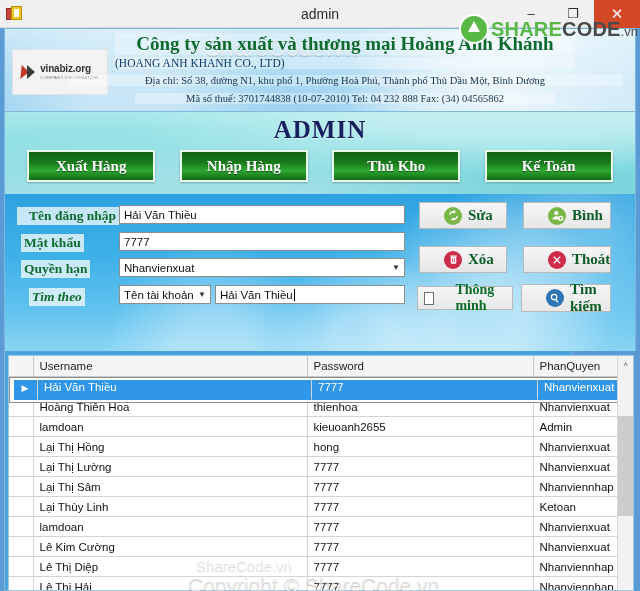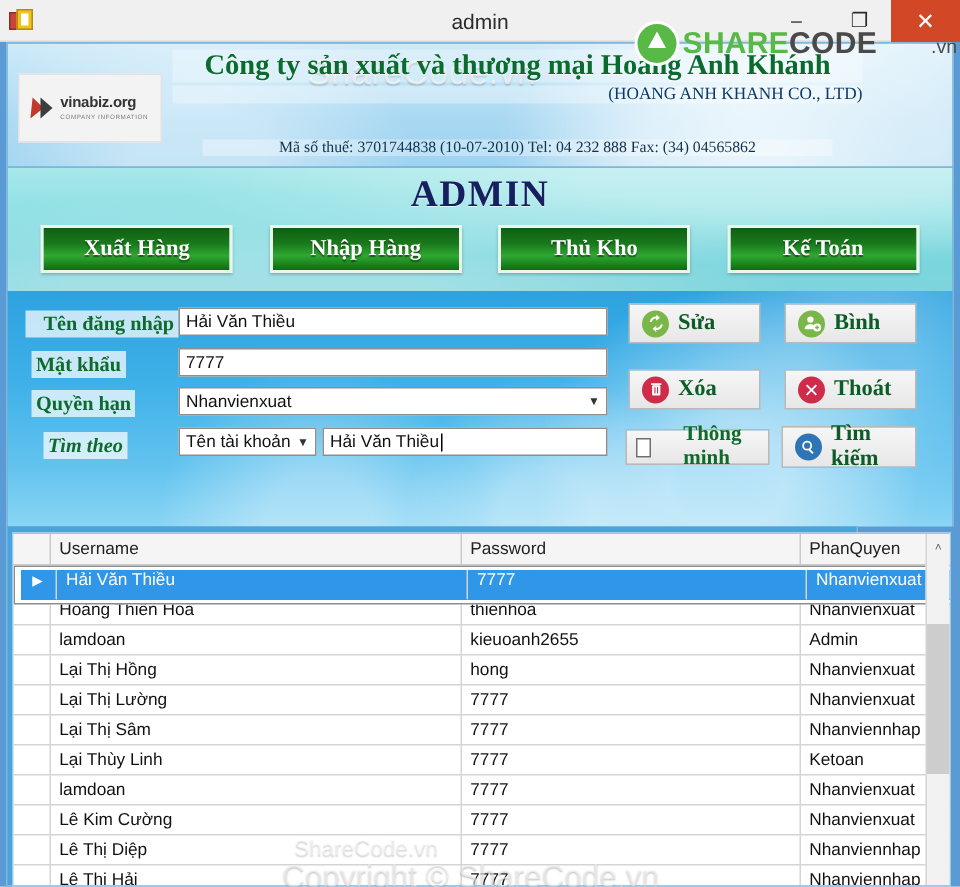--- a/index.html
+++ b/index.html
@@ -69,21 +69,21 @@
   .logo-sub{ font-size:4.2px; color:#7a7a7a; letter-spacing:.4px; margin-top:2px; }
 
   .hdr-title{
     position:absolute; left:110px; top:4px; width:460px;
     text-align:center; font-family:"Liberation Serif", serif;
     font-weight:bold; font-size:19px; color:#0b6b2f;
     text-shadow:0 1px 0 rgba(255,255,255,.75);
     background:rgba(255,255,255,.30);
   }
   .hdr-co{
-    position:absolute; left:110px; top:28px; width:460px; text-align:right;
+    position:absolute; left:110px; top:28px; width:460px; text-align:left;
     font-family:"Liberation Serif", serif; font-size:11.5px; color:#0b3a6b;
     background:rgba(255,255,255,.34);
   }
   .hdr-addr{
     position:absolute; left:62px; top:46px; width:556px; text-align:center;
     font-family:"Liberation Serif", serif; font-size:10.5px; color:#10324f;
     background:rgba(255,255,255,.34);
   }
   .hdr-tax{
     position:absolute; left:130px; top:64px; width:420px; text-align:center;
@@ -107,21 +107,21 @@
     box-shadow:0 0 0 2px #fff;
   }
   .wm-circle:after{
     content:"";position:absolute;left:7px;top:5px;
     border-left:6px solid transparent;border-right:6px solid transparent;
     border-bottom:11px solid #fff;
   }
   .wm-word{ font-size:20px; font-weight:bold; letter-spacing:.2px; }
   .wm-share{ color:#58b947; }
   .wm-code{ color:#4a4a4a; }
-  .wm-vn{ color:#4a4a4a; font-size:13px;margin-left:36px; }
+  .wm-vn{ color:#4a4a4a; font-size:13px; }
   .wm-copy{
     left:188px; top:545px; font-size:21px; color:rgba(255,255,255,.55);
     text-shadow:0 1px 1px rgba(110,110,110,.45); z-index:7;
   }
   .wm-copy2{
     left:196px; top:529px; font-size:15px; color:rgba(255,255,255,.45);
     text-shadow:0 1px 1px rgba(110,110,110,.30); z-index:7;
   }
 
   
@@ -177,21 +177,21 @@
     font-family:"Liberation Sans", sans-serif; font-size:11.5px; color:#111;
     padding:2px 4px; display:flex; align-items:center; justify-content:space-between;
   }
   .chev{ font-size:8px; color:#333; margin-left:4px; }
   .caret{ display:inline-block;width:1px;height:12px;background:#000;margin-left:1px; }
 
   
   .abtn{
     position:absolute; background:linear-gradient(180deg,#f6f6f6,#e7e7e7);
     border:1px solid #b9b9b9; display:flex; align-items:center; gap:6px;
-    padding-left:8px;
+    padding-left:24px;
     font-family:"Liberation Serif", serif; font-weight:bold; font-size:15px; color:#0c5c28;
     cursor:pointer;
   }
   .ico{ width:18px;height:18px;border-radius:50%; flex:0 0 auto; position:relative;
         display:flex;align-items:center;justify-content:center; }
   .ico-green{ background:#7ab648; }
   .ico-red{ background:#cf2b4a; }
   .ico-blue{ background:#2e75b6; }
   .ico svg{ display:block; }
 
@@ -267,20 +267,21 @@
           <div class="logo-v"></div>
           <div class="logo-txt">
             <div class="logo-name">vinabiz.org</div>
             <div class="logo-sub">COMPANY INFORMATION</div>
           </div>
         </div>
       </div>
 
       <div class="hdr-title">Công ty sản xuất và thương mại Hoàng Anh Khánh</div>
       <div class="hdr-co">(HOANG ANH KHANH CO., LTD)</div>
+      <div class="hdr-addr">Địa chỉ: Số 38, đường N1, khu phố 1, Phường Hoà Phú, Thành phố Thủ Dầu Một, Bình Dương</div>
       <div class="hdr-tax">Mã số thuế: 3701744838 (10-07-2010)    Tel: 04 232 888  Fax: (34) 04565862</div>
     </div>
 
     <div class="wm-logo">
       <div class="wm-circle"></div>
       <div>
         <span class="wm-word wm-share">SHARE</span><span class="wm-word wm-code">CODE</span><span class="wm-vn">.vn</span>
       </div>
     </div>
 

